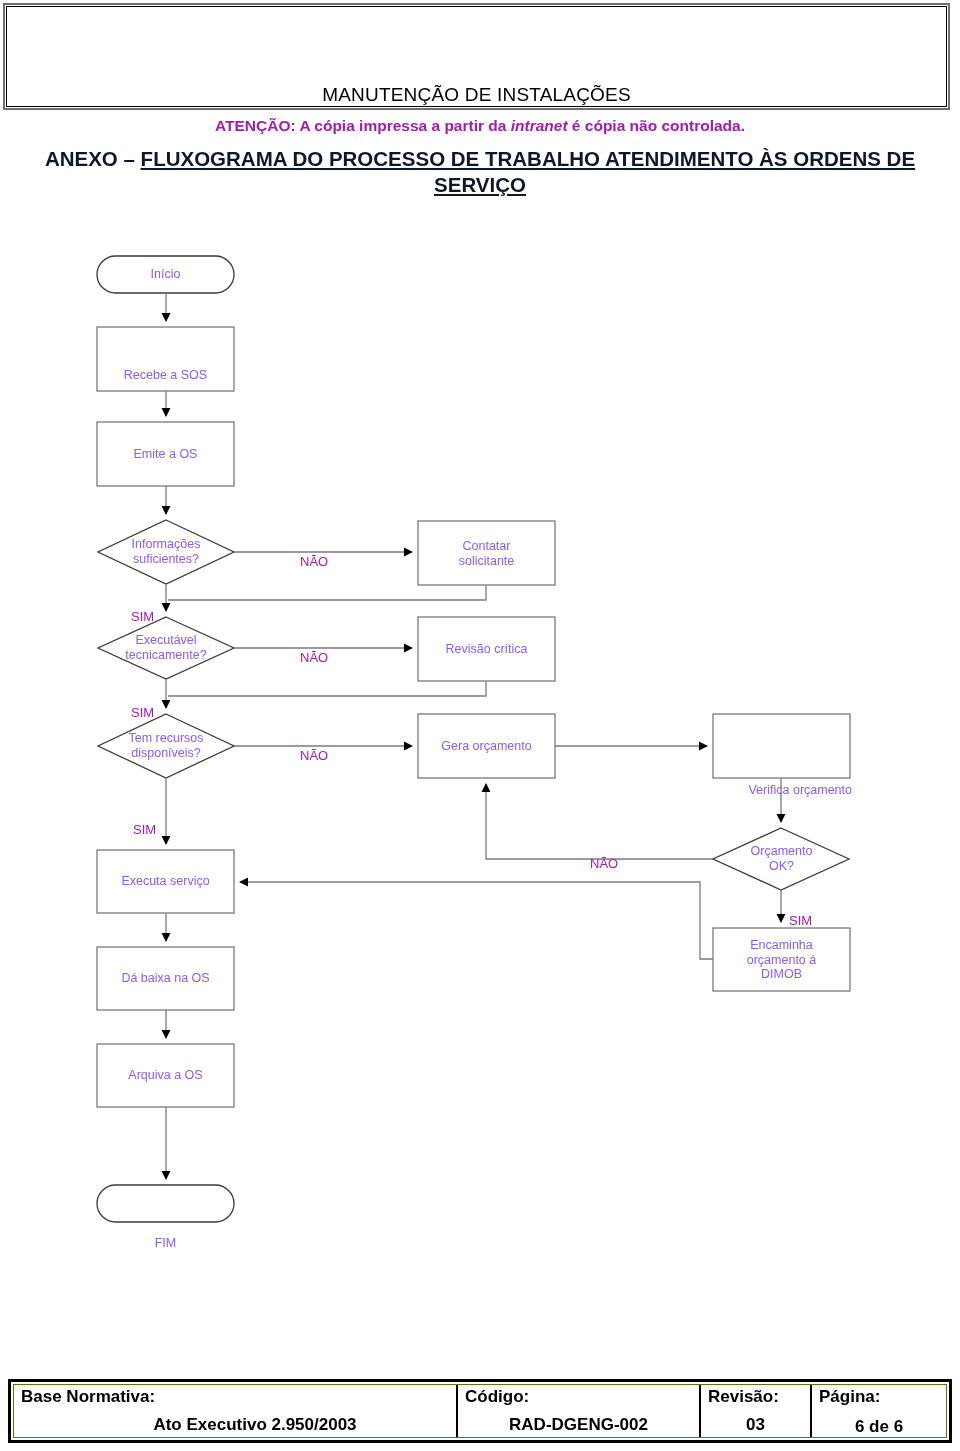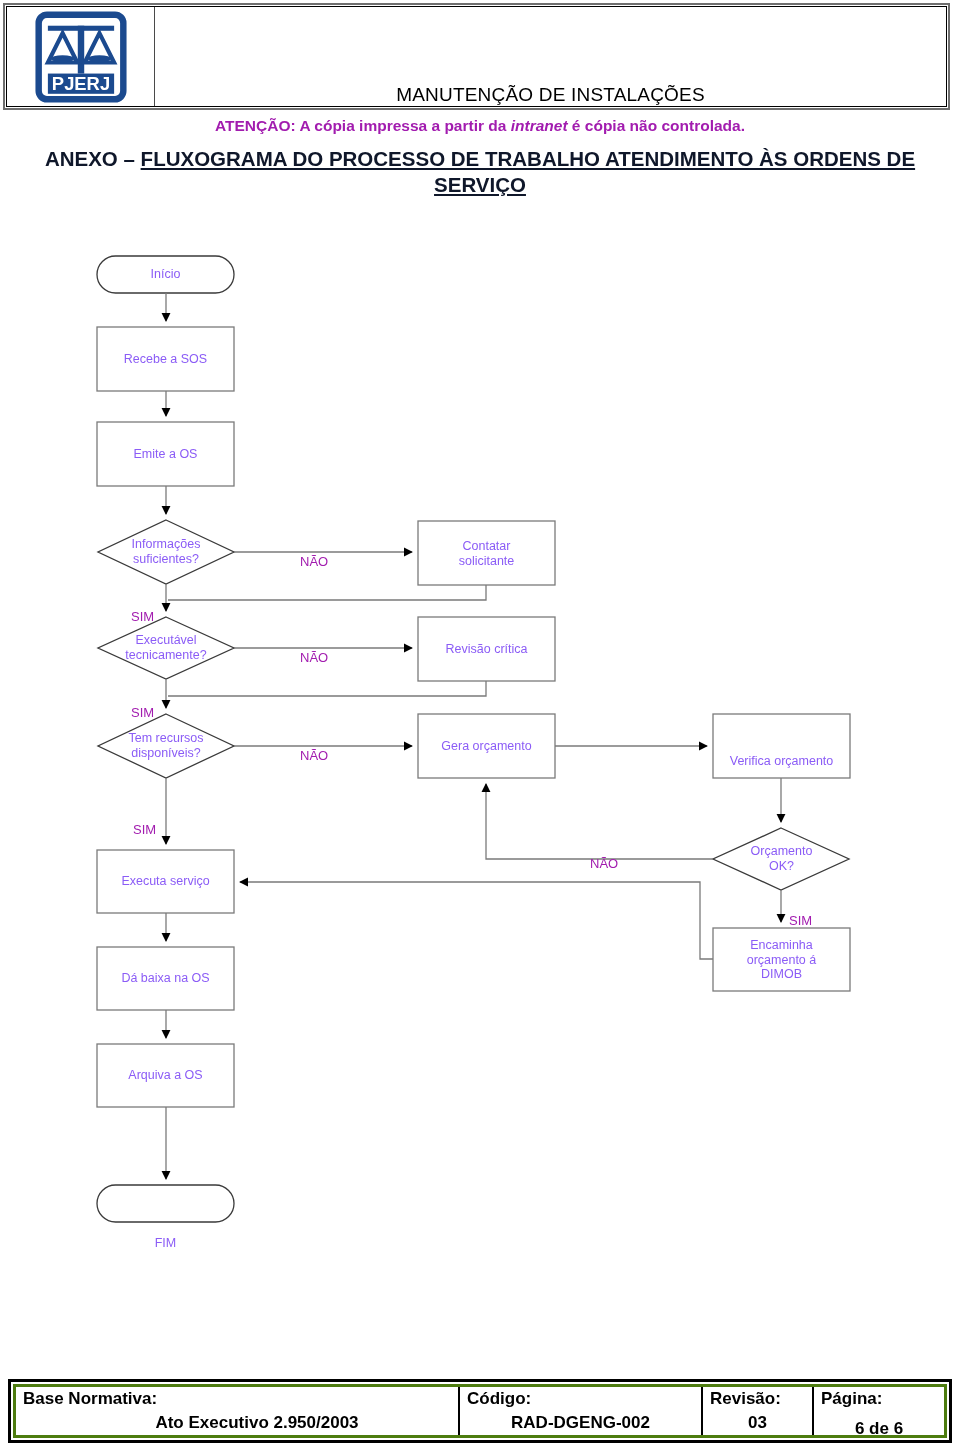--- a/index.html
+++ b/index.html
@@ -126,21 +126,21 @@
     top: 1379px;
     width: 944px;
     height: 64px;
     border: 3px solid #000;
     box-sizing: border-box;
     background: #fff;
   }
   .footer-inner {
     position: absolute;
     left: 2px; top: 2px; right: 2px; bottom: 2px;
-    border: 3px solid #4d7c0f;
+    border: 1px solid #4d7c0f;
     box-sizing: border-box;
     display: flex;
   }
   .fcell {
     box-sizing: border-box;
     padding: 2px 7px 2px 7px;
     display: flex;
     flex-direction: column;
     justify-content: space-between;
     border-right: 2px solid #000;
@@ -163,41 +163,20 @@
     line-height: 19px;
     padding-bottom: 1px;
   }
   .fval-c1 { text-align: center; padding-left: 40px; }
 </style>
 </head>
 <body>
 
 <div class="header-table">
   <div class="header-inner">
-    <div class="header-logo-cell">
-      <div class="logo">
-        <svg width="92" height="92" viewBox="0 0 100 100" aria-hidden="true">
-          <rect x="4" y="4" width="92" height="92" rx="9" ry="9" fill="none" stroke="#1b4a8f" stroke-width="7"></rect>
-
-          <rect x="14" y="16" width="72" height="5.5" fill="#1b4a8f"></rect>
-
-          <rect x="46.5" y="16" width="7" height="52" fill="#1b4a8f"></rect>
-
-          <path d="M30 24 L14 56 L46 56 Z" fill="none" stroke="#1b4a8f" stroke-width="4.5"></path>
-
-          <path d="M70 24 L54 56 L86 56 Z" fill="none" stroke="#1b4a8f" stroke-width="4.5"></path>
-
-          <ellipse cx="30" cy="52" rx="13" ry="3.8" fill="#1b4a8f"></ellipse>
-          <ellipse cx="70" cy="52" rx="13" ry="3.8" fill="#1b4a8f"></ellipse>
-
-          <rect x="14" y="68" width="72" height="22" fill="#1b4a8f"></rect>
-          <text x="50" y="86" text-anchor="middle" font-family="Liberation Sans, sans-serif" font-size="20" font-weight="bold" fill="#ffffff">PJERJ</text>
-        </svg>
-      </div>
-    </div>
     <div class="header-title-cell">
       <div class="header-title-text">MANUTENÇÃO DE INSTALAÇÕES</div>
     </div>
   </div>
 </div>
 
 <div class="warning"><span>ATENÇÃO: A cópia impressa a partir da </span><span class="ital">intranet</span><span> é cópia não controlada.</span></div>
 
 <div class="anexo-title"><span class="plain">ANEXO – </span><span class="ul">FLUXOGRAMA DO PROCESSO DE TRABALHO ATENDIMENTO ÀS ORDENS DE SERVIÇO</span></div>
 
@@ -277,33 +256,33 @@
     <line x1="166" y1="913" x2="166" y2="941" marker-end="url(#arrow)"></line>
 
     <line x1="166" y1="1010" x2="166" y2="1038" marker-end="url(#arrow)"></line>
 
     <line x1="166" y1="1107" x2="166" y2="1179" marker-end="url(#arrow)"></line>
   </g>
 </svg>
 </div>
 
 <div class="node-label" style="left:97px; top:267px; width:137px;">Início</div>
-<div class="node-label" style="left:97px; top:352px; width:137px;">Recebe a SOS</div>
+<div class="node-label" style="left:97px; top:368px; width:137px;">Recebe a SOS</div>
 <div class="node-label" style="left:97px; top:447px; width:137px;">Emite a OS</div>
 <div class="node-label" style="left:96px; top:537px; width:140px;">Informações
 suficientes?</div>
 <div class="node-label" style="left:418px; top:539px; width:137px;">Contatar
 solicitante</div>
 <div class="node-label" style="left:96px; top:633px; width:140px;">Executável
 tecnicamente?</div>
 <div class="node-label" style="left:418px; top:642px; width:137px;">Revisão crítica</div>
 <div class="node-label" style="left:96px; top:731px; width:140px;">Tem recursos
 disponíveis?</div>
 <div class="node-label" style="left:418px; top:739px; width:137px;">Gera orçamento</div>
-<div class="node-label" style="left:711px; top:754px; width:141px;">Verifica orçamento</div>
+<div class="node-label" style="left:711px; top:783px; width:141px;text-align:right;">Verifica orçamento</div>
 <div class="node-label" style="left:713px; top:844px; width:137px;">Orçamento
 OK?</div>
 <div class="node-label" style="left:97px; top:874px; width:137px;">Executa serviço</div>
 <div class="node-label" style="left:713px; top:938px; width:137px;">Encaminha
 orçamento  á
 DIMOB</div>
 <div class="node-label" style="left:97px; top:971px; width:137px;">Dá baixa na OS</div>
 <div class="node-label" style="left:97px; top:1068px; width:137px;">Arquiva a OS</div>
 <div class="node-label" style="left:97px; top:1196px; width:137px;margin-top:40px;">FIM</div>
 

